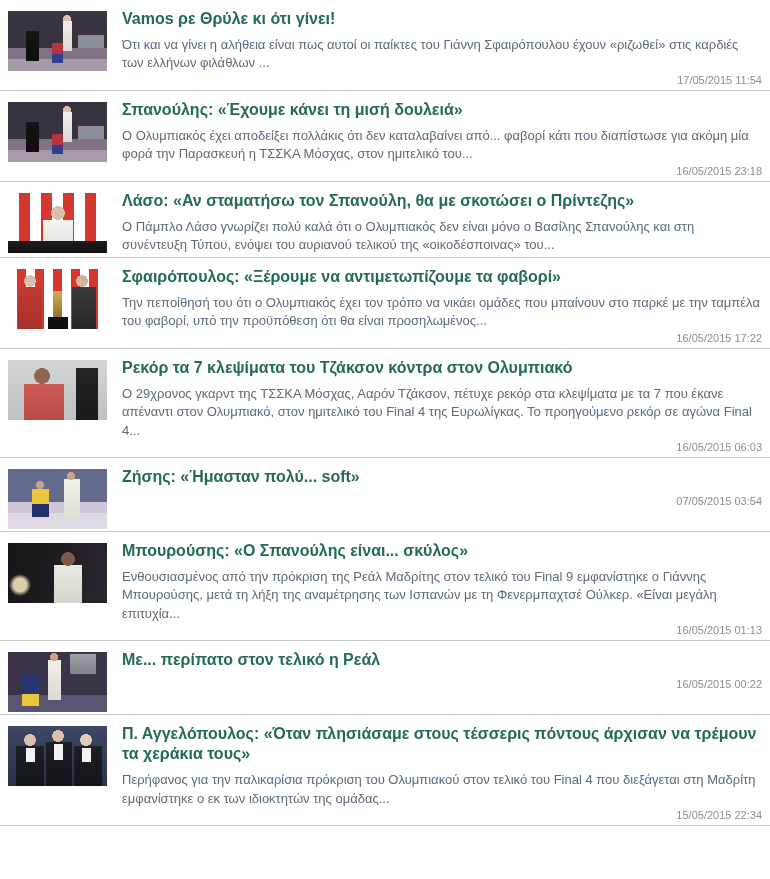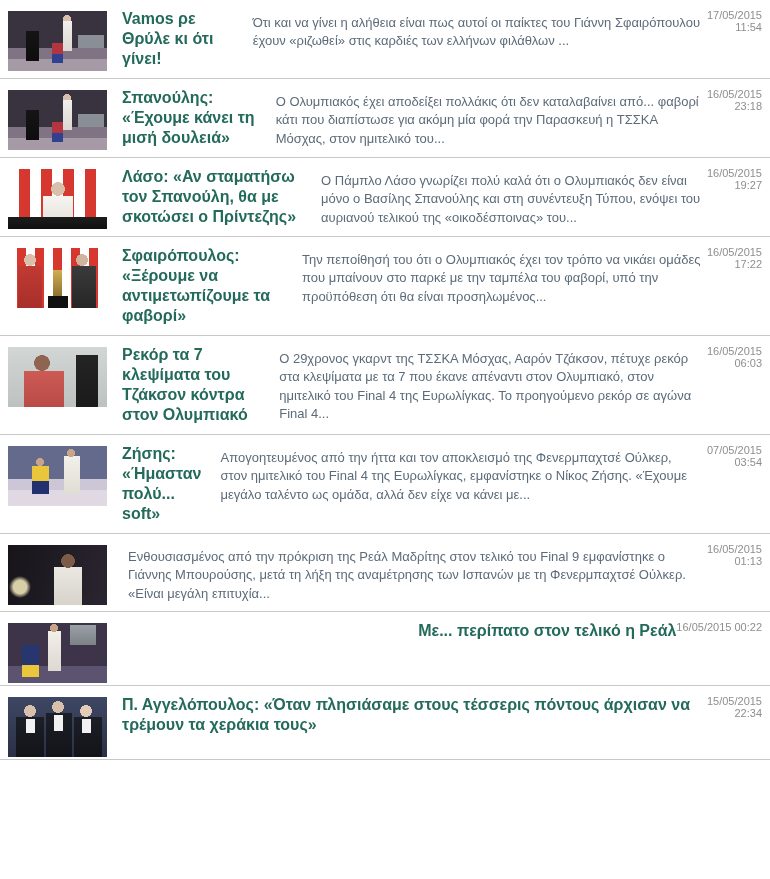--- a/index.html
+++ b/index.html
@@ -20,28 +20,28 @@
   .news-item{
     display:flex;
     gap:15px;
     padding:8px 8px 2px 8px;
     border-bottom:1px solid var(--separator);
   }
   .thumb{
     width:99px;height:60px;flex:none;margin-top:3px;
     background-color:#888;
   }
-  .content{flex:1;min-width:0;display:flex;flex-direction:row;justify-content:flex-end;}
+  .content{flex:1;min-width:0;display:flex;flex-direction:column;}
   .title{
     margin:1px 0 7px;
     font-size:16px;line-height:1.25;font-weight:bold;
     color:var(--title);cursor:pointer;
   }
   .excerpt{
-    margin:6px;font-size:13px;line-height:1.42;color:var(--excerpt);
+    margin:0;font-size:13px;line-height:1.42;color:var(--excerpt);
   }
   .date{
     text-align:right;font-size:11px;font-weight:normal;
     color:var(--date);margin:1px 0 2px;
   }
 
   
   .thumb--court-celebration{background:
     linear-gradient(#f1efec,#dcd8d1) 55px 10px/9px 30px no-repeat,
     radial-gradient(circle 4px at 59px 8px,#d9c0ac 97%,transparent) no-repeat,
@@ -117,21 +117,20 @@
       <p class="excerpt">Ο Ολυμπιακός έχει αποδείξει πολλάκις ότι δεν καταλαβαίνει από... φαβορί κάτι που διαπίστωσε για ακόμη μία φορά την Παρασκευή η ΤΣΣΚΑ Μόσχας, στον ημιτελικό του...</p>
       <div class="date">16/05/2015 23:18</div>
     </div>
   </article>
 
   <article class="news-item">
     <div class="thumb thumb--press-red"></div>
     <div class="content">
       <h2 class="title">Λάσο: «Αν σταματήσω τον Σπανούλη, θα με σκοτώσει ο Πρίντεζης»</h2>
       <p class="excerpt">Ο Πάμπλο Λάσο γνωρίζει πολύ καλά ότι ο Ολυμπιακός δεν είναι μόνο ο Βασίλης Σπανούλης και στη συνέντευξη Τύπου, ενόψει του αυριανού τελικού της «οικοδέσποινας» του...</p>
-      <div class="date">16/05/2015 19:27</div>
     </div>
   </article>
 
   <article class="news-item">
     <div class="thumb thumb--trophy-red"></div>
     <div class="content">
       <h2 class="title">Σφαιρόπουλος: «Ξέρουμε να αντιμετωπίζουμε τα φαβορί»</h2>
       <p class="excerpt">Την πεποίθησή του ότι ο Ολυμπιακός έχει τον τρόπο να νικάει ομάδες που μπαίνουν στο παρκέ με την ταμπέλα του φαβορί, υπό την προϋπόθεση ότι θα είναι προσηλωμένος...</p>
       <div class="date">16/05/2015 17:22</div>
     </div>
@@ -143,42 +142,43 @@
       <h2 class="title">Ρεκόρ τα 7 κλεψίματα του Τζάκσον κόντρα στον Ολυμπιακό</h2>
       <p class="excerpt">Ο 29χρονος γκαρντ της ΤΣΣΚΑ Μόσχας, Ααρόν Τζάκσον, πέτυχε ρεκόρ στα κλεψίματα με τα 7 που έκανε απέναντι στον Ολυμπιακό, στον ημιτελικό του Final 4 της Ευρωλίγκας. Το προηγούμενο ρεκόρ σε αγώνα Final 4...</p>
       <div class="date">16/05/2015 06:03</div>
     </div>
   </article>
 
   <article class="news-item">
     <div class="thumb thumb--court-duel"></div>
     <div class="content">
       <h2 class="title">Ζήσης: «Ήμασταν πολύ... soft»</h2>
-      <p class="excerpt">Απογοητευμένος από την ήττα και τον αποκλεισμό της Φενερμπαχτσέ Ούλκερ, στον ημιτελικό του Final 4 της Ευρωλίγκας, εμφανίστηκε ο Νίκος Ζήσης. «Έχουμε μεγάλο ταλέντο ως ομάδα, αλλά δεν είχε να κάνει με...</p>
       <div class="date">07/05/2015 03:54</div>
     </div>
   </article>
 
   <article class="news-item">
     <div class="thumb thumb--dark-player"></div>
     <div class="content">
+      <h2 class="title">Μπουρούσης: «Ο Σπανούλης είναι... σκύλος»</h2>
       <p class="excerpt">Ενθουσιασμένος από την πρόκριση της Ρεάλ Μαδρίτης στον τελικό του Final 9 εμφανίστηκε ο Γιάννης Μπουρούσης, μετά τη λήξη της αναμέτρησης των Ισπανών με τη Φενερμπαχτσέ Ούλκερ. «Είναι μεγάλη επιτυχία...</p>
       <div class="date">16/05/2015 01:13</div>
     </div>
   </article>
 
   <article class="news-item">
     <div class="thumb thumb--shot-purple"></div>
     <div class="content">
       <h2 class="title">Με... περίπατο στον τελικό η Ρεάλ</h2>
       <div class="date">16/05/2015 00:22</div>
     </div>
   </article>
 
   <article class="news-item">
     <div class="thumb thumb--suits"></div>
     <div class="content">
       <h2 class="title">Π. Αγγελόπουλος: «Όταν πλησιάσαμε στους τέσσερις πόντους άρχισαν να τρέμουν τα χεράκια τους»</h2>
+      <p class="excerpt">Περήφανος για την παλικαρίσια πρόκριση του Ολυμπιακού στον τελικό του Final 4 που διεξάγεται στη Μαδρίτη εμφανίστηκε ο εκ των ιδιοκτητών της ομάδας...</p>
       <div class="date">15/05/2015 22:34</div>
     </div>
   </article>
 
 </main>
 
 </body></html>

